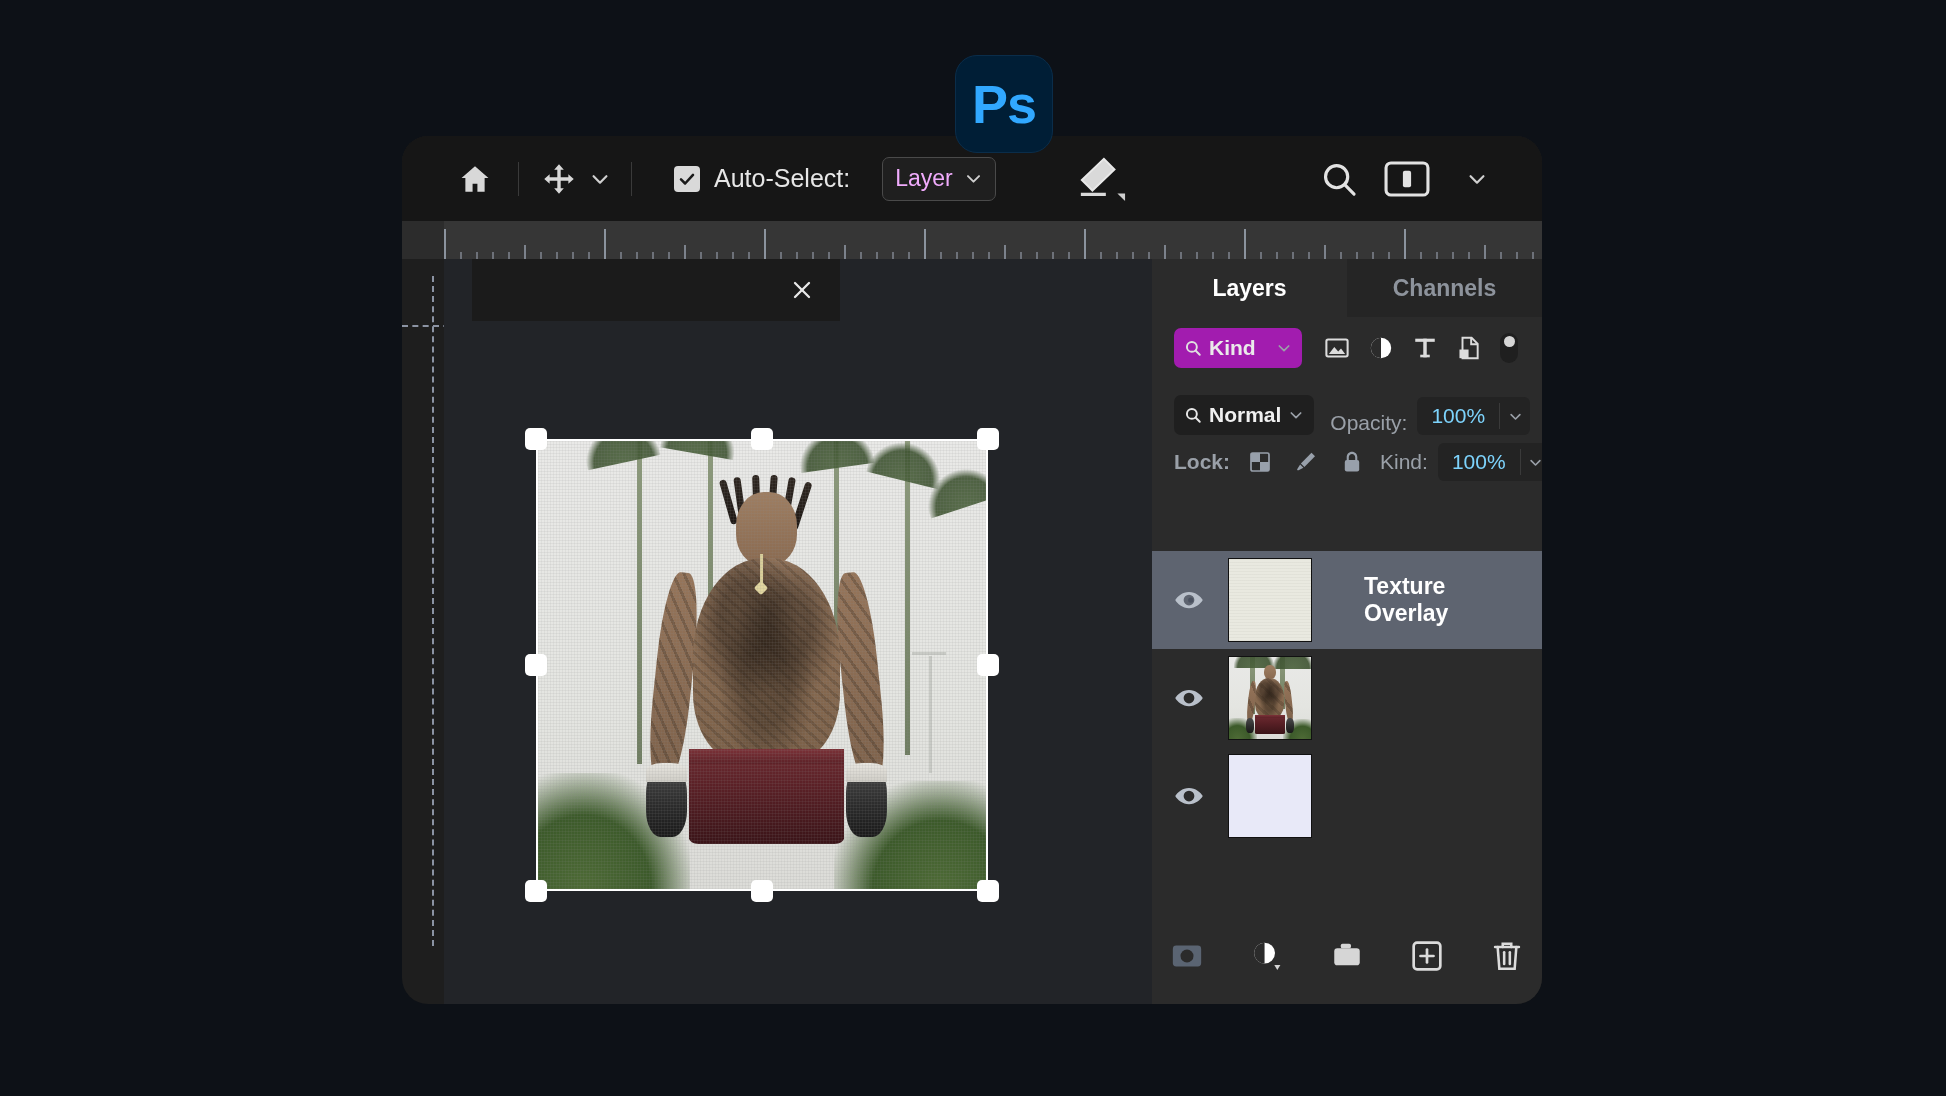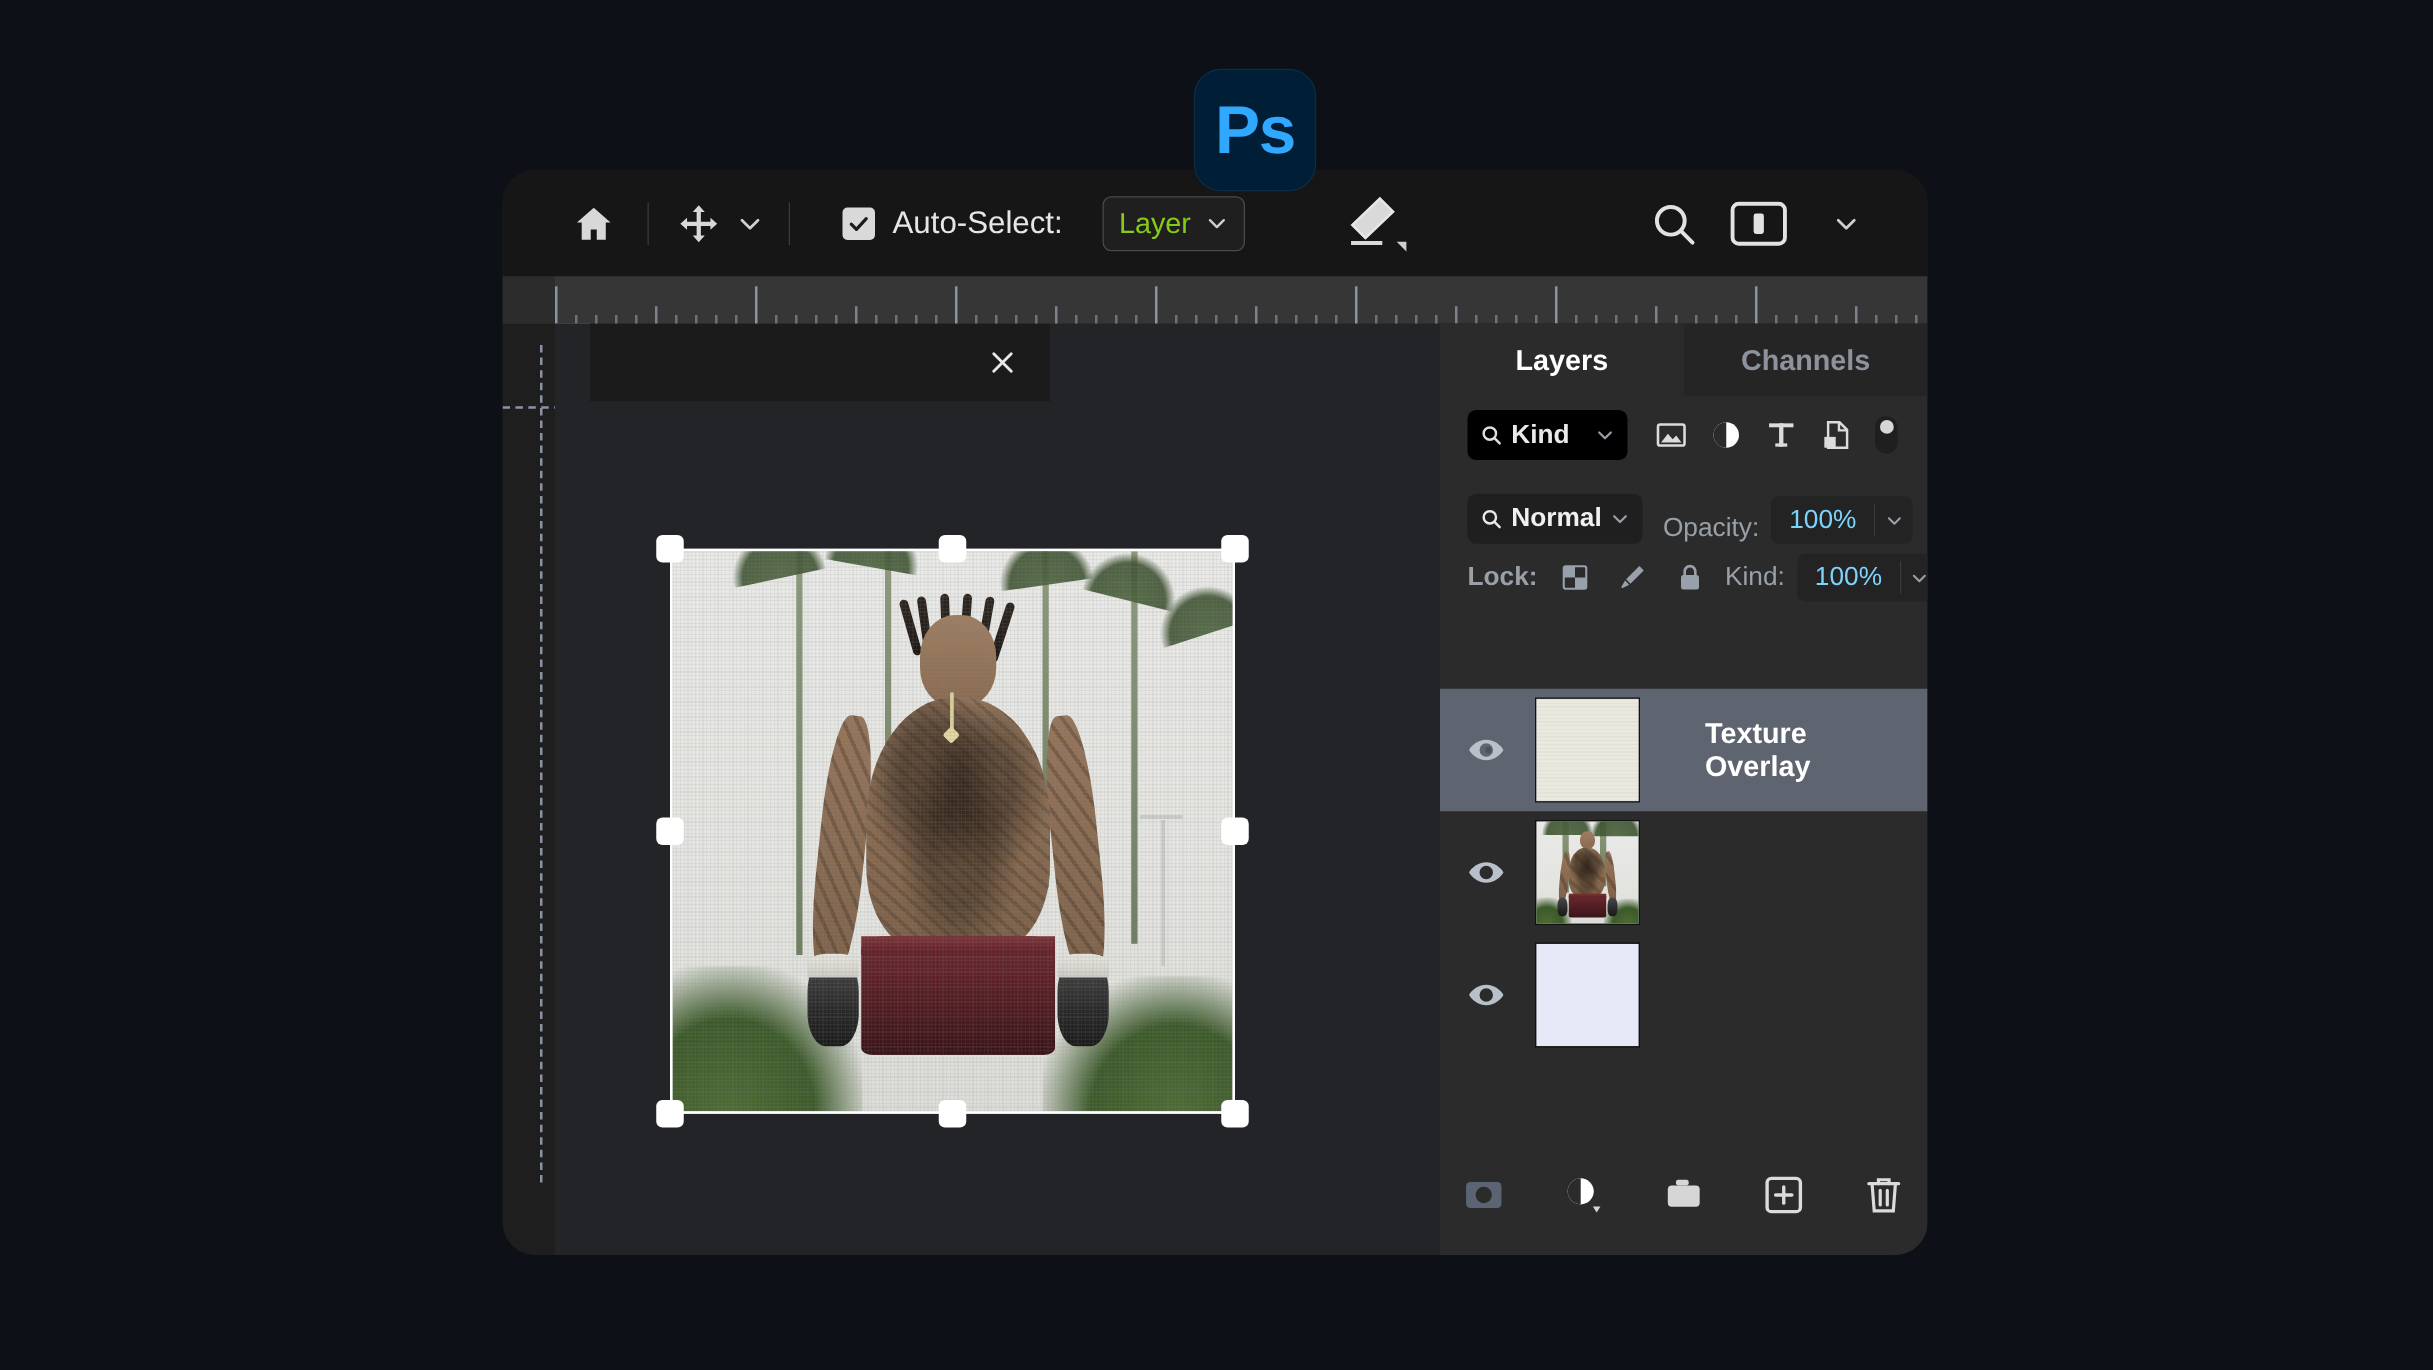--- a/index.html
+++ b/index.html
@@ -47,21 +47,21 @@
     display:flex; align-items:center; justify-content:center;
   }
   .checkbox svg { width:18px; height:18px; color:#1b1b1b; }
   .autosel-label { color:#e6e6e6; font-size:25px; }
   .layer-select {
     margin-left:18px; width:114px; height:44px;
     background:#1f1f1f; border:1px solid #4a4a4a; border-radius:7px;
     display:flex; align-items:center; justify-content:space-between;
     padding:0 12px;
   }
-  .layer-select span { color:#84cc16; font-size:23px; }
+  .layer-select span { color:#f0abfc; font-size:23px; }
   .layer-select svg { width:19px; height:19px; color:#cfcfcf; }
   .eraser-tool { margin-left:78px; width:56px; height:50px; position:relative; }
   .ob-right { margin-left:auto; display:flex; align-items:center; gap:26px; padding-right:28px; }
   .search-btn { width:38px; height:38px; color:#e2e2e2; }
   .workspace-btn { width:46px; height:36px; color:#e2e2e2; }
 
   
   .ruler-h {
     position:absolute; left:42px; top:85px; right:0; height:38px;
     background:#363636;
@@ -121,21 +121,21 @@
   }
   .panel-tabs { display:flex; height:58px; background:#252525; }
   .ptab {
     flex:1; display:flex; align-items:center; justify-content:center;
     font-size:23px; font-weight:700; color:#8d939c; cursor:pointer;
   }
   .ptab.active { background:#2b2b2b; color:#ffffff; }
 
   .filter-row { display:flex; align-items:center; height:62px; padding:0 22px; gap:0; }
   .kind-select {
-    width:128px; height:40px; background:#000000; border-radius:7px;
+    width:128px; height:40px; background:#a21caf; border-radius:7px;
     display:flex; align-items:center; padding:0 10px; gap:7px;
   }
   .kind-select .lbl { color:#eaeaea; font-size:21px; font-weight:700; }
   .kind-select .mag { width:18px; height:18px; color:#e0e0e0; }
   .kind-select .cv { width:16px; height:16px; color:#9aa0a8; margin-left:auto; }
   .filter-icons { display:flex; align-items:center; gap:18px; margin-left:22px; }
   .fi { width:26px; height:26px; color:#dcdcdc; cursor:pointer; }
   .fi-toggle {
     width:18px; height:30px; background:#1f1f1f; border-radius:10px;
     display:flex; align-items:flex-start; justify-content:center; padding-top:3px;

